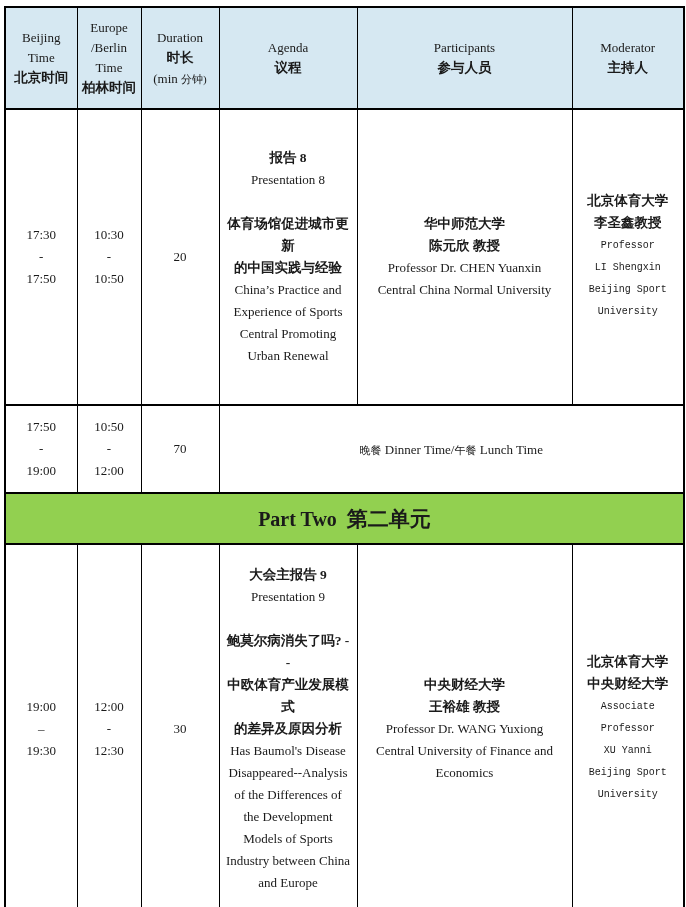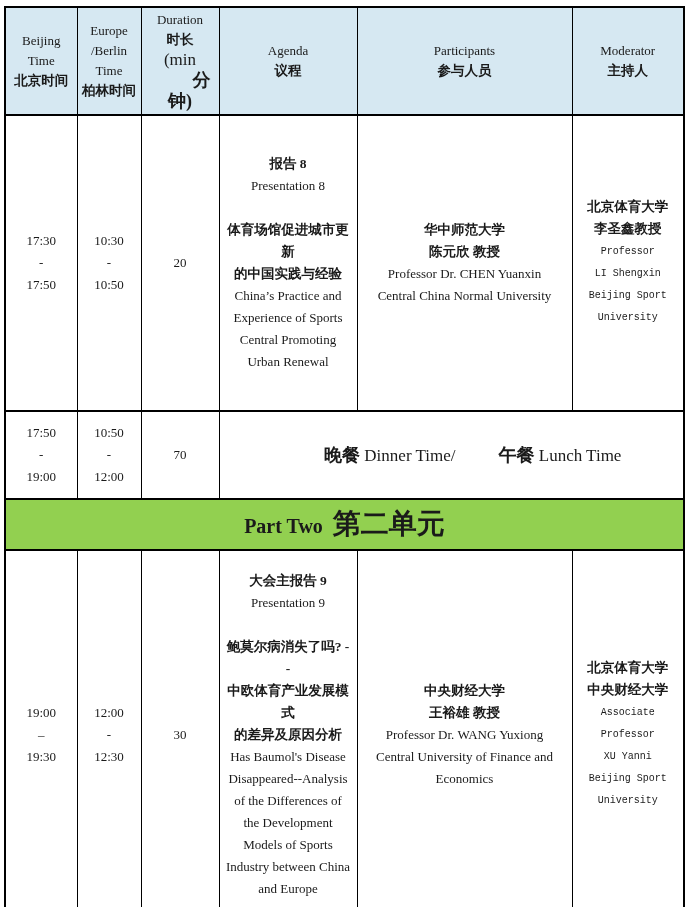--- a/index.html
+++ b/index.html
@@ -27,38 +27,38 @@
     font-weight: normal;
     overflow: hidden;
   }
   th {
     background: #d6e8f2;
     line-height: 20px;
   }
   td { line-height: 22px; }
   .en  { font-size: 13px; font-weight: normal; }
   .zh  { font-size: 13.5px; font-weight: bold; }
-  .zh-inline { font-size: 18px; font-weight: bold; margin-left: 43px; }
-  .en-inline { font-size: 17px; font-weight: normal; }
+  .zh-inline { font-size: 11px; font-weight: normal; }
+  .en-inline { font-size: 13px; font-weight: normal; }
   .gap { height: 22px; }
   tr.header-row   { height: 102px; }
   tr.row-r1       { height: 296px; }
   tr.row-r2       { height: 88px; }
   tr.row-section  { height: 51px; }
   tr.row-r3       { height: 369px; }
   td.c-agenda { padding: 2px 6px; margin-left: 25px; }
   td.c-part   { padding: 2px 6px; }
   td.c-mod    { padding: 2px 1px; font-family: Liberation Mono, monospace; }
   td.c-mod .en { font-size: 10px; }
   td.section-cell {
     background: #92d050;
     font-weight: bold;
     font-size: 20px;
   }
-  td.section-cell .sec-zh { margin-left: 10px; font-size: 28px; }
+  td.section-cell .sec-zh { margin-left: 10px; font-size: 21px; }
   td.meal-cell { }
 </style>
 </head>
 <body>
 
 <table class="schedule">
   <colgroup>
     <col style="width:72px">
       <col style="width:64px">
       <col style="width:78px">

